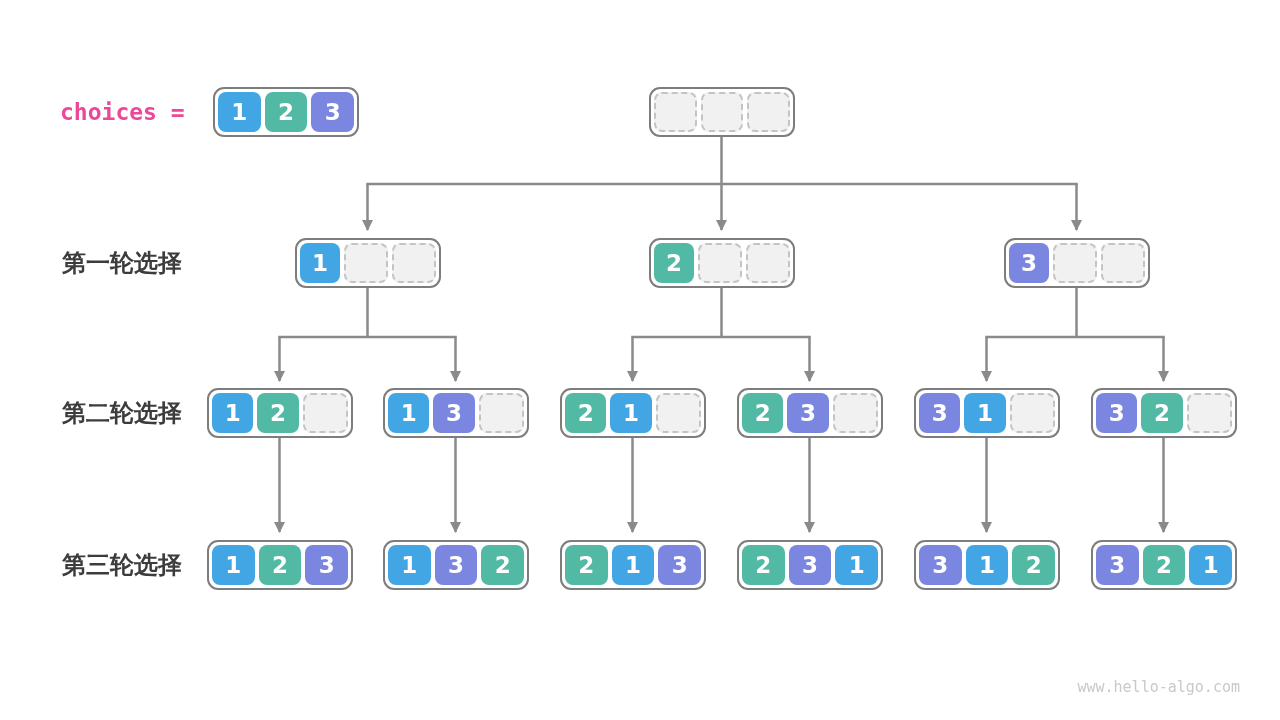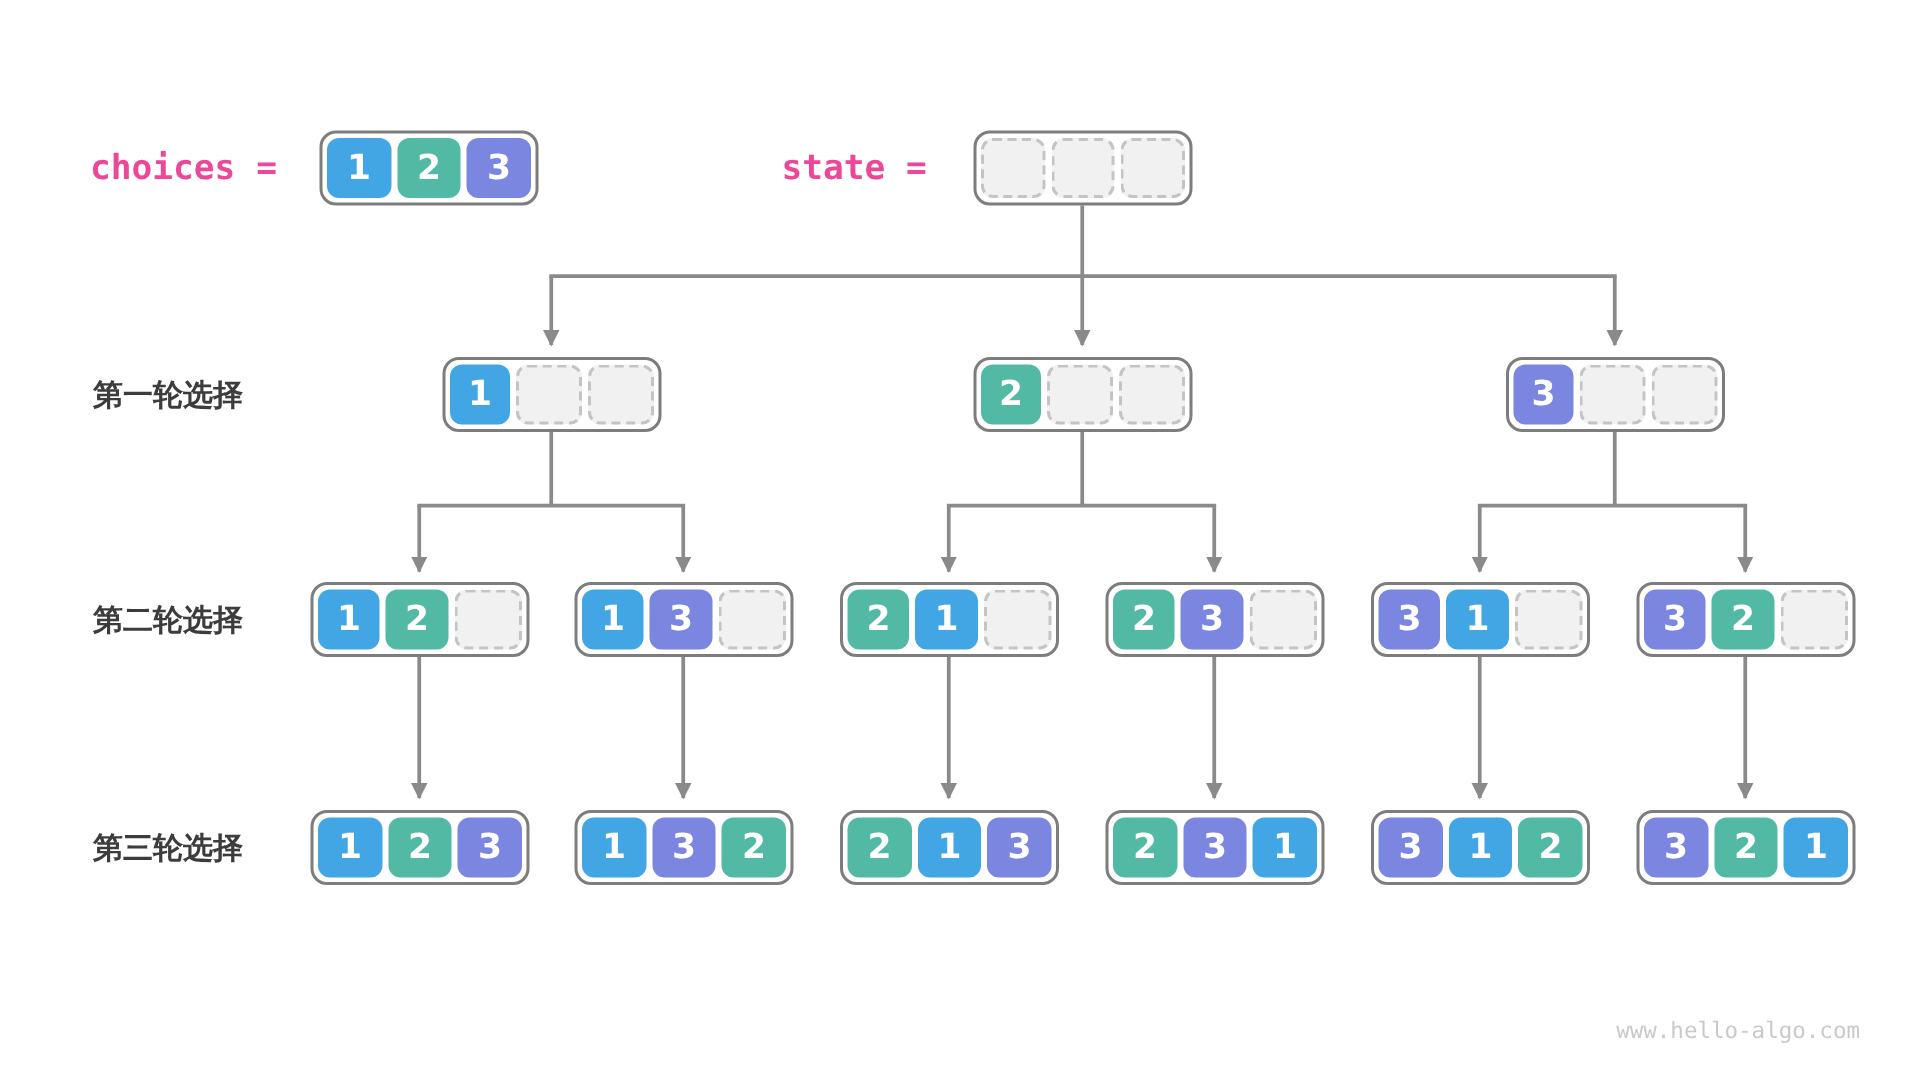--- a/index.html
+++ b/index.html
@@ -23,21 +23,21 @@
     font-family: "DejaVu Sans Mono", "Liberation Mono", monospace;
     font-weight: bold;
     font-size: 23px;
     color: #ec4899;
     white-space: pre;
   }
   .row-label {
     position: absolute;
     height: 50px;
     line-height: 50px;
-    font-size: 20px;
+    font-size: 24px;
     font-weight: 600;
     color: #3c3c3c;
     white-space: nowrap;
   }
   .abox {
     position: absolute;
     width: 146px;
     height: 50px;
     box-sizing: border-box;
     border: 2px solid #7d7d7d;
@@ -112,21 +112,20 @@
     </g>
   </svg>
 
   <div class="code-label" style="left:60px; top:87px;">choices =</div>
   <div class="abox" style="left:213px; top:87px;">
       <span class="cell" style="background: rgb(66, 165, 228);">1</span>
       <span class="cell" style="background: rgb(82, 185, 164);">2</span>
       <span class="cell" style="background: rgb(123, 134, 225);">3</span>
     </div>
 
-  <div class="code-label" style="left:521px; top:87px;">state =</div>
   <div class="abox" style="left:649px; top:87px;">
       <span class="cell empty"></span>
       <span class="cell empty"></span>
       <span class="cell empty"></span>
     </div>
 
   <div class="row-label" style="left:62px; top:238px;">第一轮选择</div>
   <div class="row-label" style="left:62px; top:540px;">第三轮选择</div>
   <div class="row-label" style="left:62px; top:388px;">第二轮选择</div>
 

